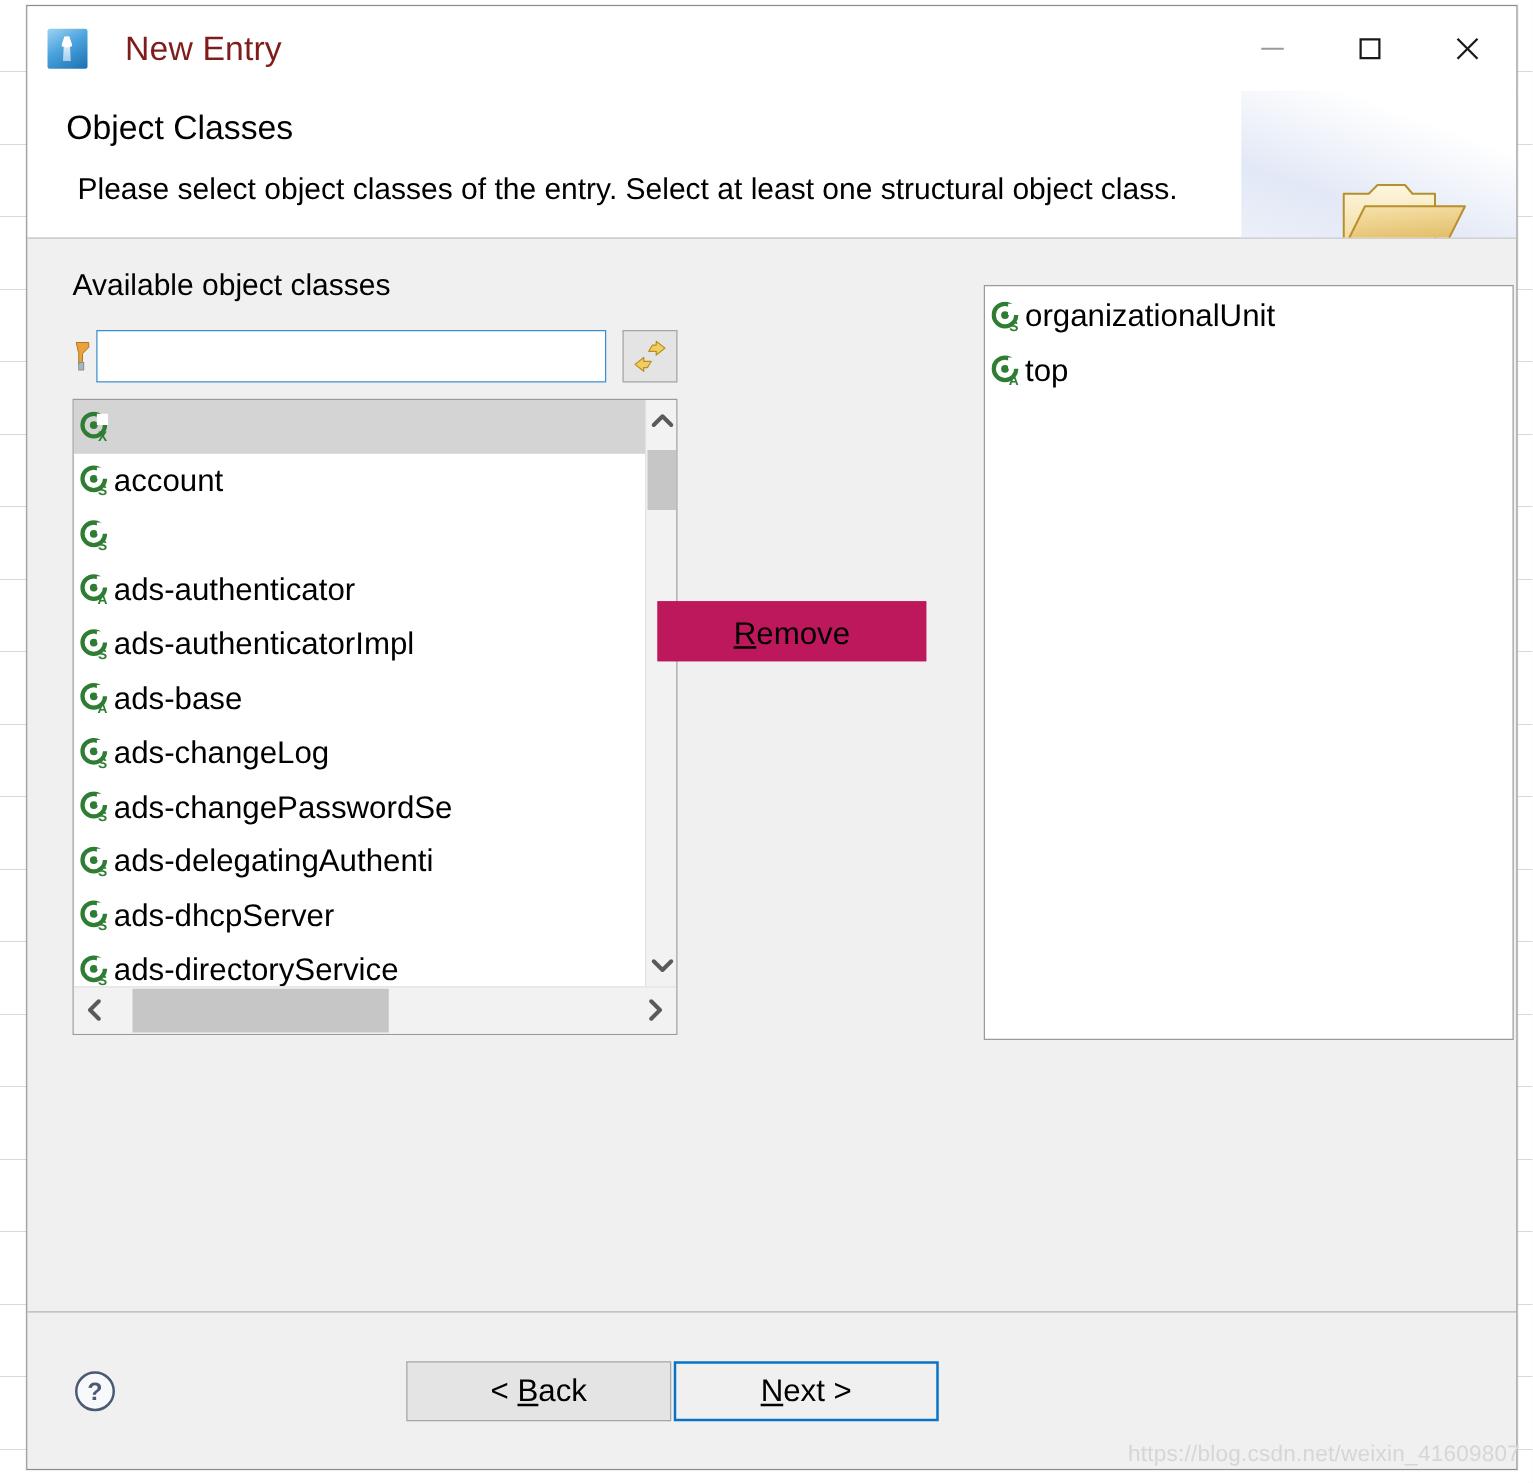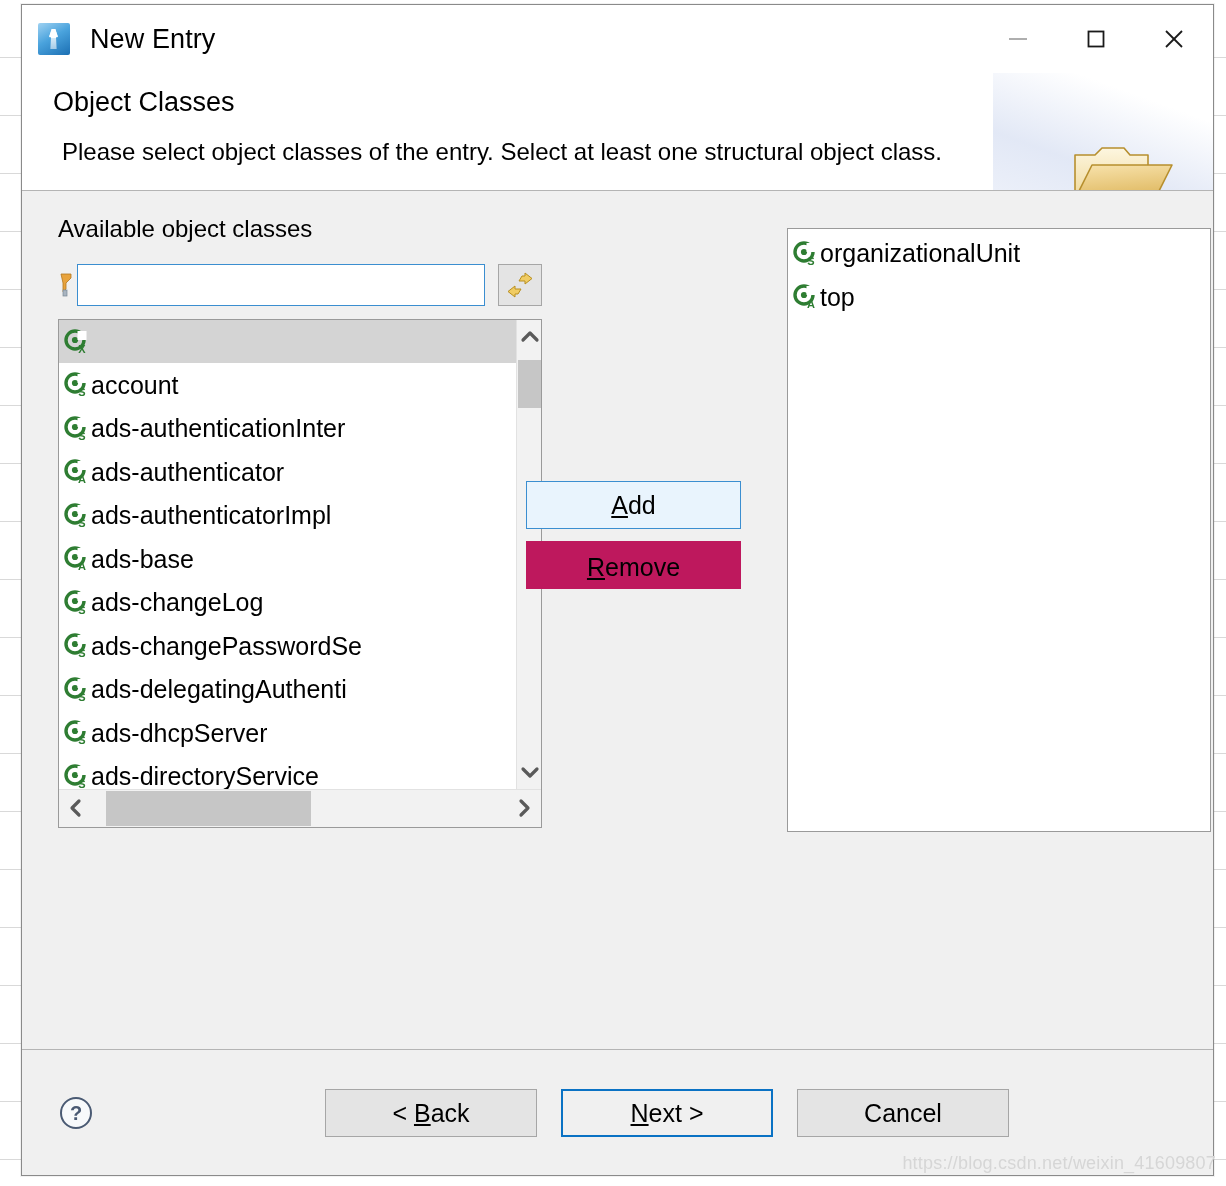--- a/index.html
+++ b/index.html
@@ -55,22 +55,22 @@
     position: absolute;
     left: 11px; top: 6px;
     width: 9px; height: 20px;
     background:
       radial-gradient(circle at 50% 14%, #ffffff 0 34%, transparent 36%),
       linear-gradient(to bottom, rgba(255,255,255,0.95), rgba(255,255,255,0.55));
     clip-path: polygon(30% 0,70% 0,100% 40%,78% 42%,85% 100%,15% 100%,22% 42%,0 40%);
   }
   .title-text {
     font-size: 27px;
-    color: #000000;
-    margin-left: 20px;
+    color: #7f1d1d;
+    margin-left: 30px;
     letter-spacing: 0.1px;
     white-space: nowrap;
   }
   .wincontrols {
     position: absolute; right: 0; top: 0;
     height: 68px;
     display: flex;
     align-items: center;
   }
   .winbtn {
@@ -319,21 +319,21 @@
     font-family: "Liberation Sans", sans-serif;
     color: #000;
     background: #e4e4e4;
     border: 1px solid #a6a6a6;
     cursor: default;
     padding: 0;
     text-align: center;
     line-height: 44px;
     white-space: nowrap;
   }
-  .foot-btn + .foot-btn { margin-left: 24px; }
+  .foot-btn + .foot-btn { margin-left: 2px; }
   .foot-btn.focused {
     border: 2px solid #0a72c4;
     background: #f0f0f0;
     line-height: 42px;
   }
   .foot-btn.disabled {
     color: #a0a0a0;
     background: #dcdcdc;
     border-color: #c6c6c6;
   }
@@ -440,21 +440,20 @@
     </svg>
                 <span class="oc-label">account</span>
               </div>
               <div class="list-item">
                 <svg class="oc-icon" viewBox="0 0 24 26">
       <circle cx="11" cy="11" r="9" fill="none" stroke="#2e7d32" stroke-width="3.4"></circle>
       <circle cx="11" cy="11" r="3.1" fill="#2e7d32"></circle>
       <rect x="13.5" y="2" width="9" height="9" fill="#fff"></rect>
       <text x="18" y="24" text-anchor="middle" font-family="Liberation Sans, sans-serif" font-size="11" font-weight="bold" fill="#2e7d32">S</text>
     </svg>
-                <span class="oc-label">ads-authenticationInter</span>
               </div>
               <div class="list-item">
                 <svg class="oc-icon" viewBox="0 0 24 26">
       <circle cx="11" cy="11" r="9" fill="none" stroke="#2e7d32" stroke-width="3.4"></circle>
       <circle cx="11" cy="11" r="3.1" fill="#2e7d32"></circle>
       <rect x="13.5" y="2" width="9" height="9" fill="#fff"></rect>
       <text x="18" y="24" text-anchor="middle" font-family="Liberation Sans, sans-serif" font-size="11" font-weight="bold" fill="#2e7d32">A</text>
     </svg>
                 <span class="oc-label">ads-authenticator</span>
               </div>
@@ -548,23 +547,20 @@
           <div class="arrow right">
             <svg width="16" height="20" viewBox="0 0 16 20">
                 <polyline points="5,3 12,10 5,17" fill="none" stroke="#5a5a5a" stroke-width="3.2" stroke-linecap="round" stroke-linejoin="round"></polyline>
               </svg>
           </div>
         </div>
       </div>
     </div>
 
     <div id="mid-buttons">
-      <button class="mid-btn hovered">
-        <span class="mn">A</span><span>dd</span>
-      </button>
       <button class="mid-btn">
         <span class="mn">R</span><span>emove</span>
       </button>
     </div>
 
     <div id="right-panel">
       <div id="selected-listbox">
         <div id="selected-items">
             <div class="list-item">
               <svg class="oc-icon" viewBox="0 0 24 26">
@@ -591,19 +587,18 @@
   </div>
 
   <div class="footer">
     <svg class="help-icon" viewBox="0 0 38 38">
       <circle cx="19" cy="19" r="15" fill="#f7f9fb" stroke="#4a5a73" stroke-width="2"></circle>
       <text x="19" y="26" text-anchor="middle" font-family="Liberation Sans, sans-serif" font-size="20" font-weight="bold" fill="#4a5a73">?</text>
     </svg>
     <div class="footer-buttons" id="footer-buttons">
         <button class="foot-btn"><span>&lt; </span><span class="mn">B</span><span>ack</span><span></span></button>
         <button class="foot-btn focused"><span></span><span class="mn">N</span><span>ext</span><span> &gt;</span></button>
-        <button class="foot-btn"><span></span><span class=""></span><span>Cancel</span><span></span></button>
       </div>
   </div>
 
 </div>
 
 <div id="watermark">https://blog.csdn.net/weixin_41609807</div>
 
 </body></html>

